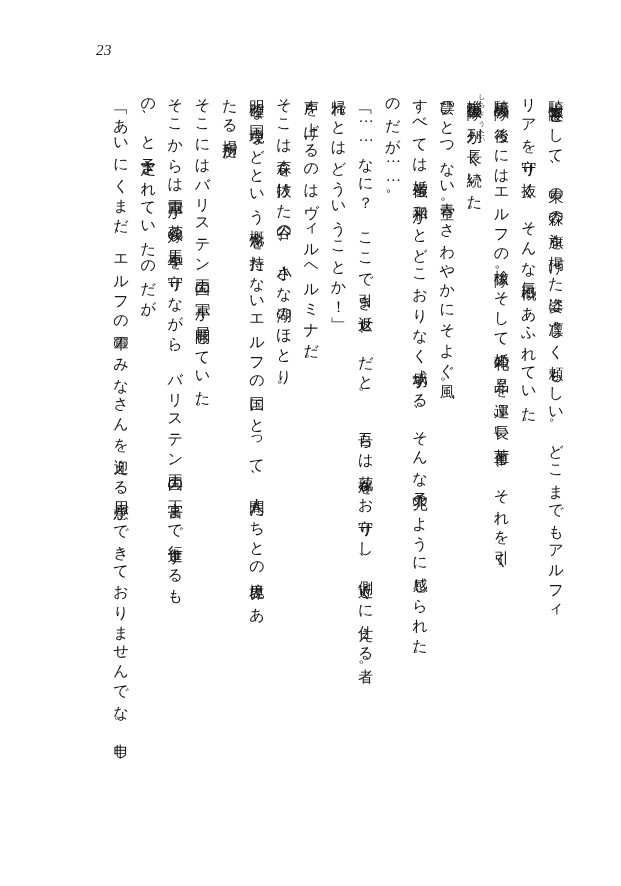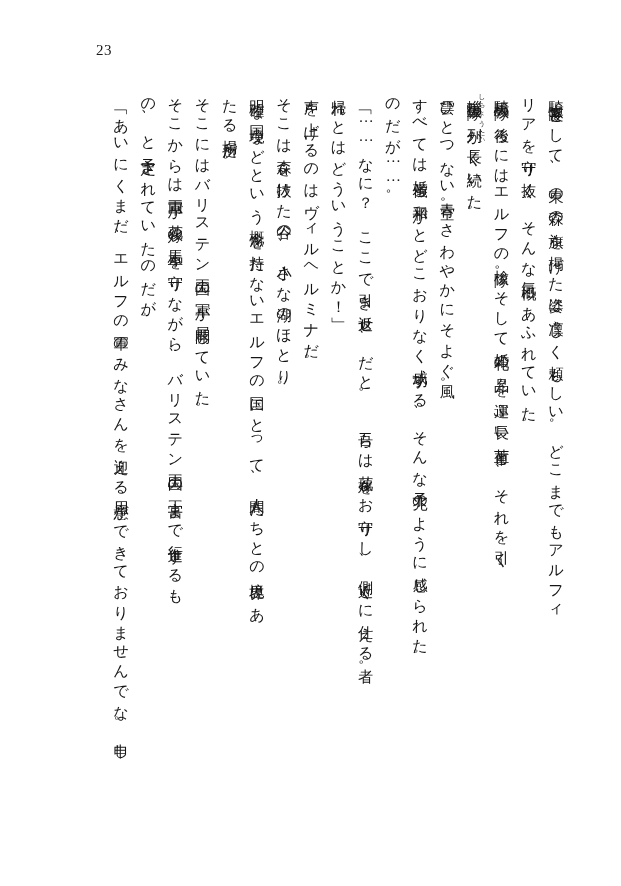--- a/index.html
+++ b/index.html
@@ -21,20 +21,21 @@
     box-sizing: border-box;
   }
   .page-number {
     position: absolute;
     top: 42px;
     left: 96px;
     font-size: 15px;
     letter-spacing: 0.5px;
     color: #1a1a1a;
     font-family: "Liberation Serif", "DejaVu Serif", serif;
+    font-style: italic;
   }
   .text-body {
     position: absolute;
     top: 88px;
     left: 58px;
     width: 506px;
     height: 740px;
     display: flex;
     flex-direction: row-reverse;
     justify-content: flex-start;

